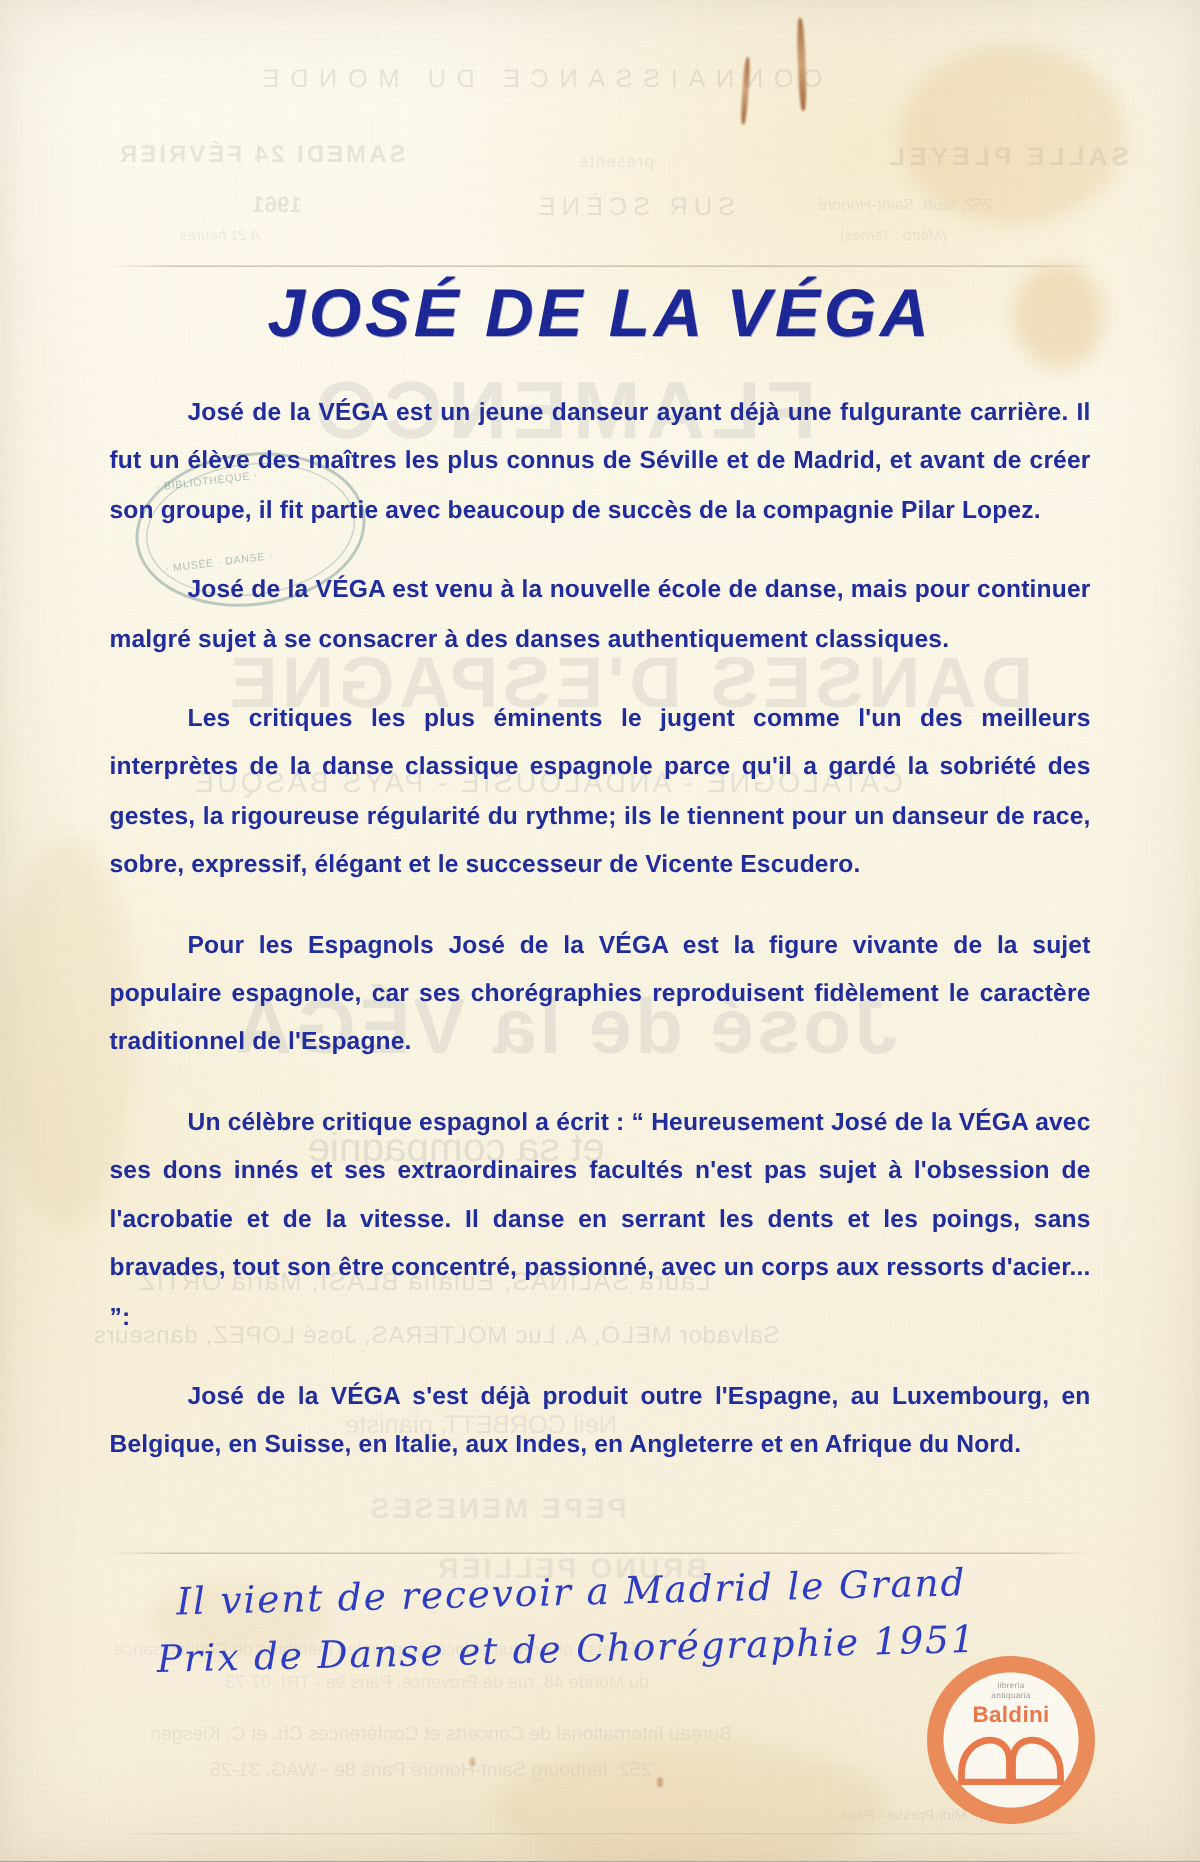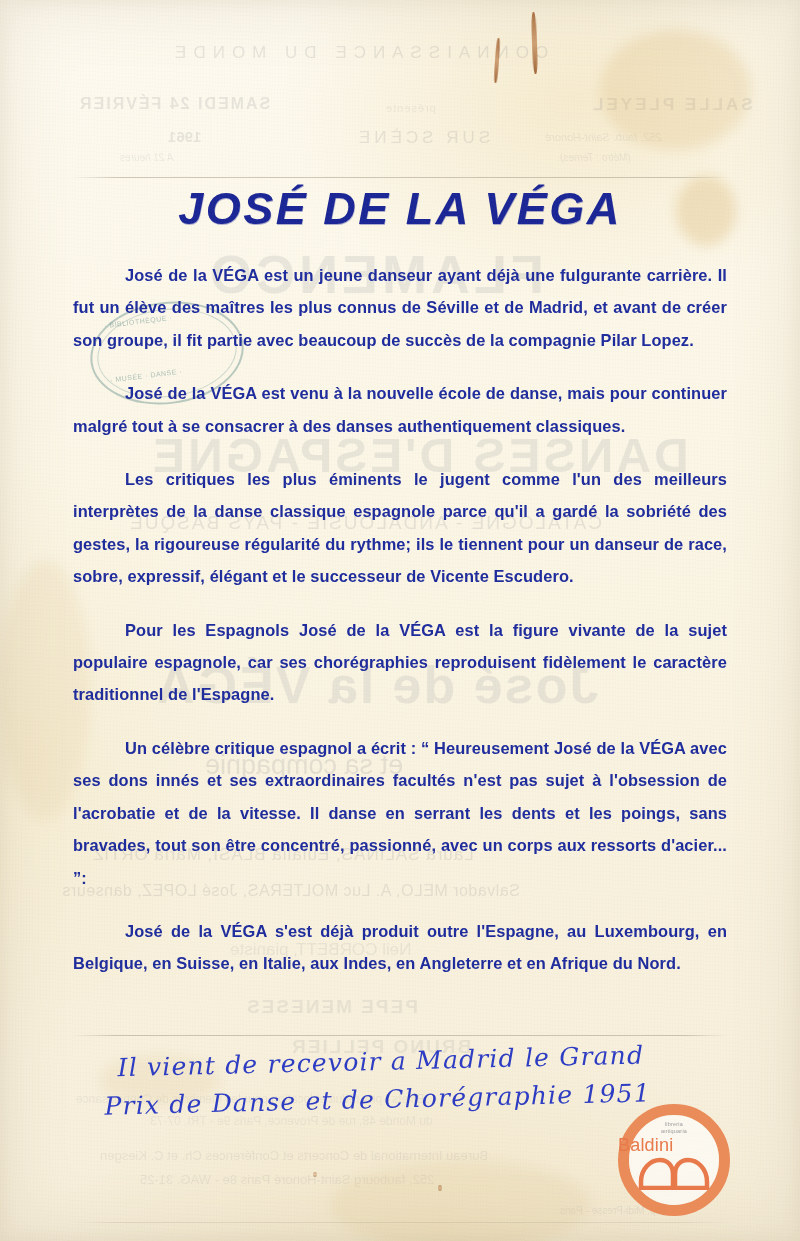--- a/index.html
+++ b/index.html
@@ -190,23 +190,23 @@
     font-size: 5.5px;
     line-height: 6.5px;
     color: rgba(120,120,124,0.72);
     letter-spacing: 0.2px;
   }
   .wm-name {
     position: absolute;
     top: 31px;
     left: 0;
     right: 0;
-    text-align: left;
-    font-size: 18px;
-    font-weight: normal;
+    text-align: center;
+    font-size: 15px;
+    font-weight: bold;
     color: #e8794a;
     letter-spacing: 0.2px;
   }
   .wm-book {
     position: absolute;
     top: 52px;
     left: 19px;
     width: 74px;
     height: 34px;
   }
@@ -283,21 +283,21 @@
 
   <div class="rule" style="left:70px; top:177px; width:660px;"></div>
   <div class="rule" style="left:70px; top:1035px; width:660px;"></div>
   <div class="rule" style="left:70px; top:1222px; width:660px; opacity:0.45;"></div>
 
   <div class="content">
     <h1 class="title">JOSÉ DE LA VÉGA</h1>
 
     <div class="body-copy">
       <p class="para">José de la VÉGA est un jeune danseur ayant déjà une fulgurante carrière. Il fut un élève des maîtres les plus connus de Séville et de Madrid, et avant de créer son groupe, il fit partie avec beaucoup de succès de la compagnie Pilar Lopez.</p>
-      <p class="para">José de la VÉGA est venu à la nouvelle école de danse, mais pour continuer malgré tout à se consacrer à des danses authentiquement classiques.</p>
+      <p class="para">José de la VÉGA est venu à la nouvelle école de danse, mais pour continuer malgré sujet à se consacrer à des danses authentiquement classiques.</p>
       <p class="para">Les critiques les plus éminents le jugent comme l'un des meilleurs interprètes de la danse classique espagnole parce qu'il a gardé la sobriété des gestes, la rigoureuse régularité du rythme; ils le tiennent pour un danseur de race, sobre, expressif, élégant et le successeur de Vicente Escudero.</p>
       <p class="para">Pour les Espagnols José de la VÉGA est la figure vivante de la sujet populaire espagnole, car ses chorégraphies reproduisent fidèlement le caractère traditionnel de l'Espagne.</p>
       <p class="para">Un célèbre critique espagnol a écrit : “ Heureusement José de la VÉGA avec ses dons innés et ses extraordinaires facultés n'est pas sujet à l'obsession de l'acrobatie et de la vitesse. Il danse en serrant les dents et les poings, sans bravades, tout son être concentré, passionné, avec un corps aux ressorts d'acier... ”:</p>
       <p class="para">José de la VÉGA s'est déjà produit outre l'Espagne, au Luxembourg, en Belgique, en Suisse, en Italie, aux Indes, en Angleterre et en Afrique du Nord.</p>
     </div>
   </div>
 
   <div class="handwriting">
     <div>Il vient de recevoir a Madrid le Grand</div>
     <div class="hw-line-2">Prix de Danse et de Chorégraphie 1951</div>

